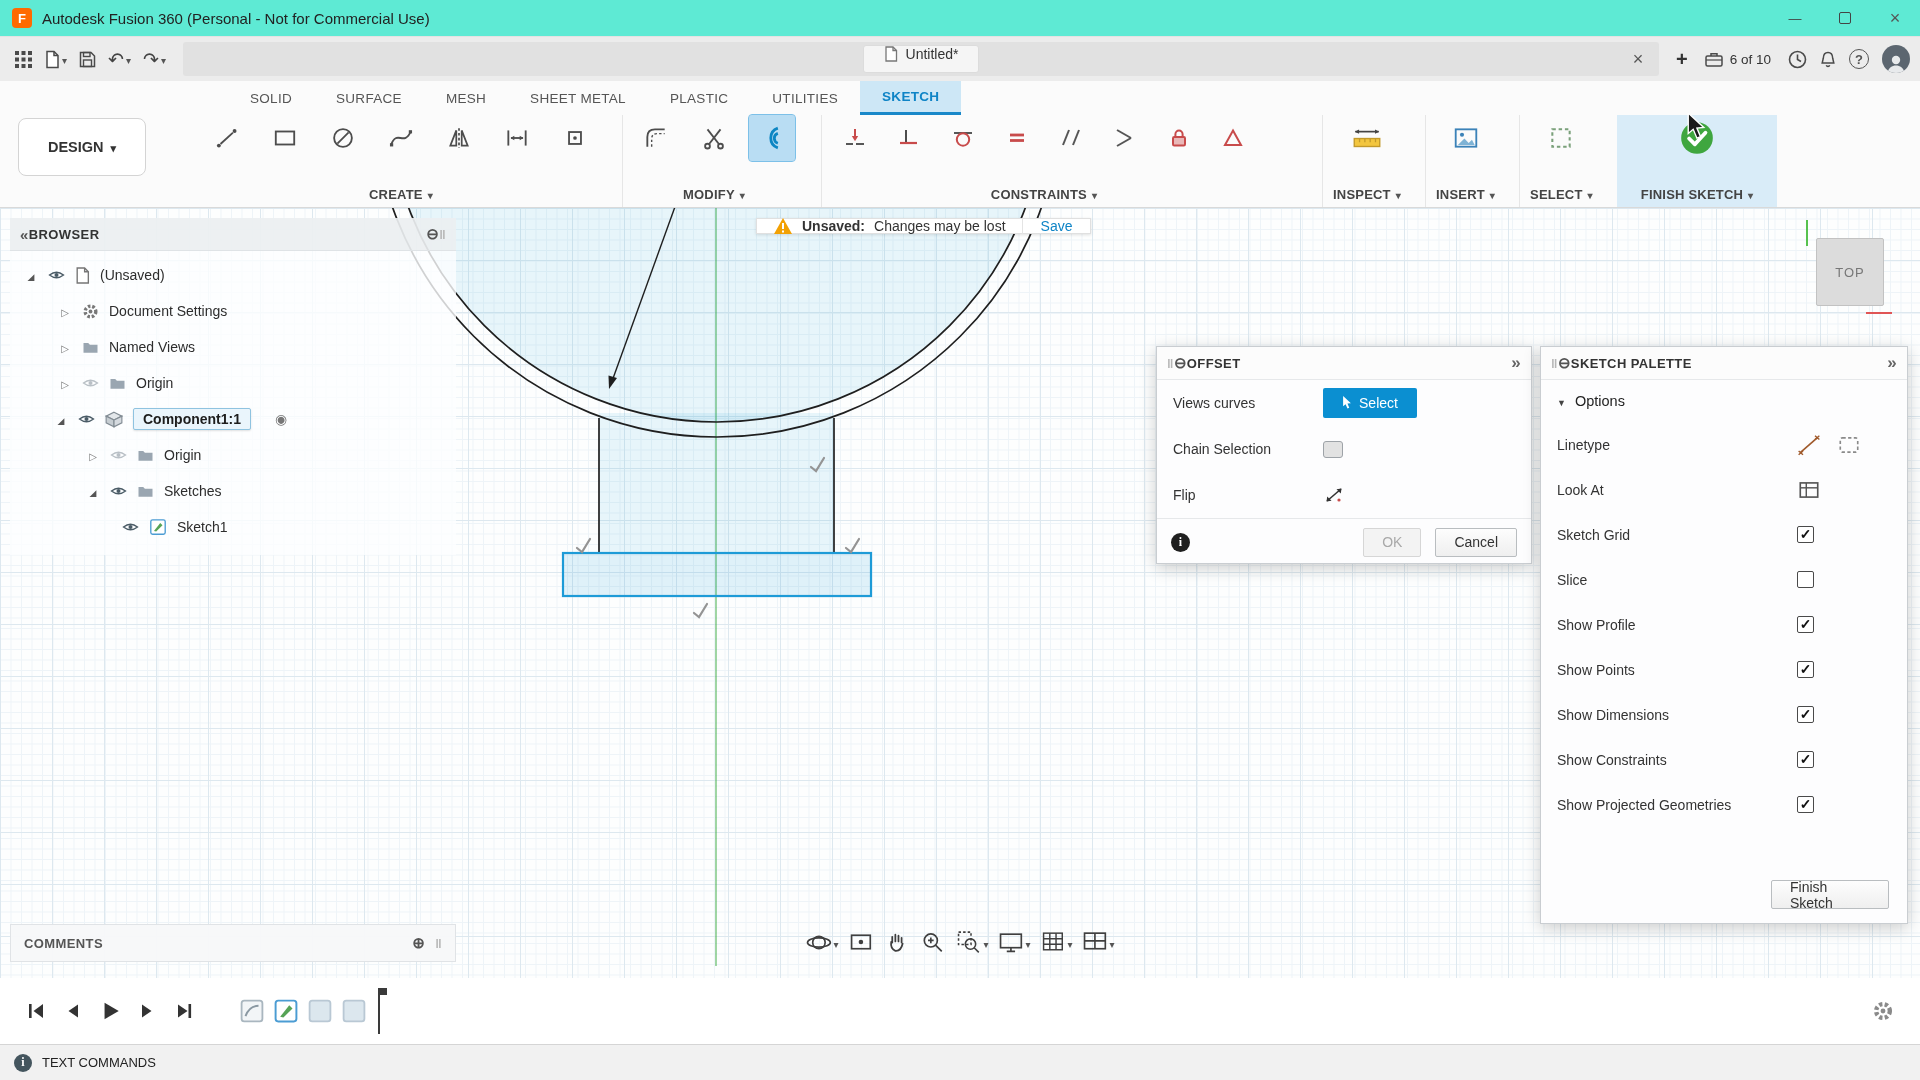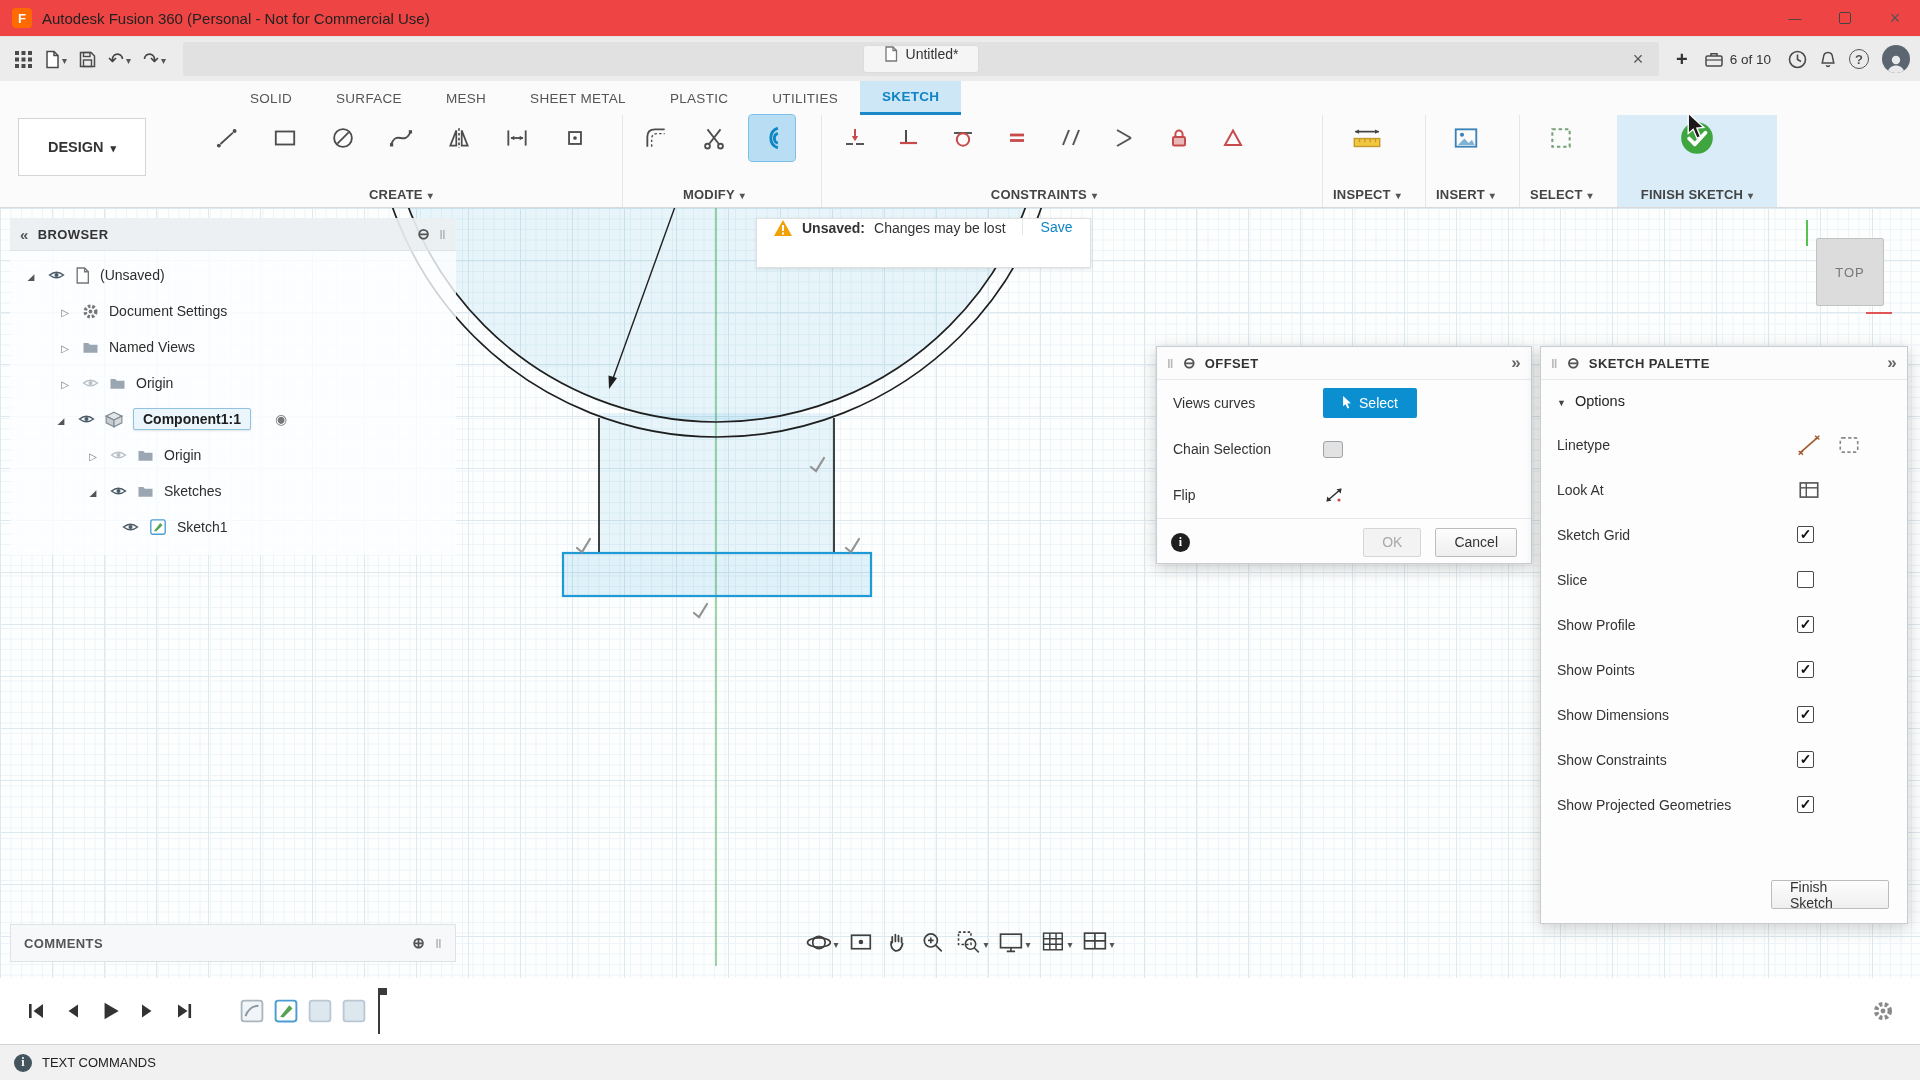--- a/index.html
+++ b/index.html
@@ -21,21 +21,21 @@
   .g-tri-open::after{content:"◢"; font-size:9px; color:#555;}
   .g-tri-closed::after{content:"▷"; font-size:10px; color:#777;}
   .g-tri-down::after{content:"▼"; font-size:9px; color:#444;}
   .g-radio::after{content:"◉"; font-size:14px; color:#777;}
   .g-undo::after{content:"↶"; font-size:19px; color:#444;}
   .g-redo::after{content:"↷"; font-size:19px; color:#444;}
   .g-help::after{content:"?"; font-size:13px; font-weight:bold; color:#555;}
   .g-info::after{content:"i"; font-size:12px; font-weight:bold; color:#fff; font-family:"Liberation Serif",serif;}
 
   
-  .titlebar{height:37px; background:#ef4444; display:flex; align-items:center; border-bottom:1px solid #e3e3e3;}
+  .titlebar{height:37px; background:#5eead4; display:flex; align-items:center; border-bottom:1px solid #e3e3e3;}
   .logo{width:20px;height:20px;background:#ff6a00;border-radius:4px;margin:0 10px 0 12px;
         display:flex;align-items:center;justify-content:center;}
   .logo::after{content:"F"; color:#fff; font-weight:bold; font-size:13px;}
   .tb-title{font-size:15px;color:#222;}
   .tb-spacer{flex:1;}
   .winbtn{width:50px;height:36px;display:flex;align-items:center;justify-content:center;}
   .maxbox{width:12px;height:12px;border:1.5px solid #444;border-radius:2px;}
 
   
   .appbar{height:44px;background:#ececec;display:flex;align-items:center;padding:0 10px;gap:2px;}
@@ -46,21 +46,21 @@
   .tab-close{position:absolute;right:8px;width:26px;height:26px;display:flex;align-items:center;justify-content:center;}
   .job-badge{display:flex;align-items:center;gap:7px;font-size:13.5px;color:#333;padding:0 10px;}
   .avatar{width:28px;height:28px;border-radius:50%;background:#5c6670;display:flex;align-items:flex-end;justify-content:center;overflow:hidden;margin-left:6px;}
 
   
   .ribbon{height:127px;background:#fbfbfb;border-bottom:1px solid #d9d9d9;position:relative;}
   .rtabs{height:34px;display:flex;align-items:stretch;padding-left:228px;}
   .rtab{padding:0 22px;display:flex;align-items:center;font-size:13.5px;color:#555;letter-spacing:.3px;}
   .rtab.active{background:#cde7f6;color:#0f84c6;font-weight:bold;border-bottom:3px solid #1a88c9;}
   .rbody{height:92px;display:flex;align-items:stretch;padding-left:18px;}
-  .design-btn{width:128px;height:58px;margin-top:3px;background:#fff;border:1px solid #d4d4d4;border-radius:0;
+  .design-btn{width:128px;height:58px;margin-top:3px;background:#fff;border:1px solid #d4d4d4;border-radius:8px;
         display:flex;align-items:center;justify-content:center;gap:7px;font-size:14.5px;font-weight:bold;color:#333;}
   .rgroup{display:flex;flex-direction:column;align-items:center;padding:0 10px;gap:20px;}
   .rgroup.sep{border-left:1px solid #e6e6e6;}
   .ricons{flex:1;display:flex;align-items:center;gap:12px;}
   .ricons.tight{gap:8px;}
   .ticon{width:46px;height:46px;display:flex;align-items:center;justify-content:center;border-radius:3px;}
   .ticon.active-tool{background:#b9ddf3;outline:1px solid #7cc0e8;}
   .rlabel{height:26px;display:flex;align-items:center;gap:5px;font-size:13px;font-weight:bold;color:#444;letter-spacing:.2px;}
   .finish-group{background:#d9ecf8;padding:0 24px;}
   .ptr-cursor{position:absolute;left:1686px;top:32px;}
@@ -70,31 +70,31 @@
     background-image:
       linear-gradient(#dde8ef 1px, transparent 1px),
       linear-gradient(90deg,#dde8ef 1px, transparent 1px),
       linear-gradient(#eef4f8 1px, transparent 1px),
       linear-gradient(90deg,#eef4f8 1px, transparent 1px);
     background-size:52px 52px,52px 52px,10.5px 10.5px,10.5px 10.5px;}
   .sketch-svg{position:absolute;inset:0;pointer-events:none;}
 
   
   .browser{position:absolute;left:10px;top:10px;width:446px;}
-  .panel-header{height:32px;display:flex;align-items:center;gap:9px;padding:16px 10px;
+  .panel-header{height:32px;display:flex;align-items:center;padding:16px 10px;
        font-size:13px;font-weight:bold;color:#333;letter-spacing:.4px;}
   .browser .panel-header{background:rgba(236,239,241,.92);border-bottom:1px solid #dfe3e6;}
   .br-tree{background:rgba(253,254,255,.80);padding:6px 0 10px;}
   .br-row{height:36px;display:flex;align-items:center;gap:10px;font-size:14px;color:#2d2d2d;}
   .tw{width:14px;text-align:center;}
   .comp-chip{display:flex;align-items:center;background:#eaf5fc;border:1px solid #8fc3e0;border-radius:2px;
       padding:2px 9px;font-weight:bold;color:#1d1d1d;box-shadow:0 1px 2px rgba(0,0,0,.12);}
 
   
-  .warnbar{position:absolute;left:756px;top:10px;height:50px;display:flex;align-items:flex-start;background:#fff;
+  .warnbar{position:absolute;left:756px;top:10px;height:16px;display:flex;align-items:center;background:#fff;
       border:1px solid #e0e0e0;box-shadow:0 1px 3px rgba(0,0,0,.12);font-size:14px;}
   .warn-main{display:flex;align-items:center;gap:9px;padding:0 16px;color:#333;}
   .warn-save{display:flex;align-items:center;padding:0 18px;border-left:1px solid #e4e4e4;color:#0f84c6;}
 
   
   .viewcube{position:absolute;top:30px;right:36px;width:68px;height:68px;background:#dcdcdc;border:1px solid #c2c2c2;
       display:flex;align-items:center;justify-content:center;font-size:13px;color:#777;letter-spacing:1px;border-radius:2px;}
   .vc-axis-y{position:absolute;top:12px;right:112px;width:2px;height:26px;background:#57c24f;}
   .vc-axis-x{position:absolute;top:104px;right:28px;width:26px;height:2px;background:#e05555;}
 

